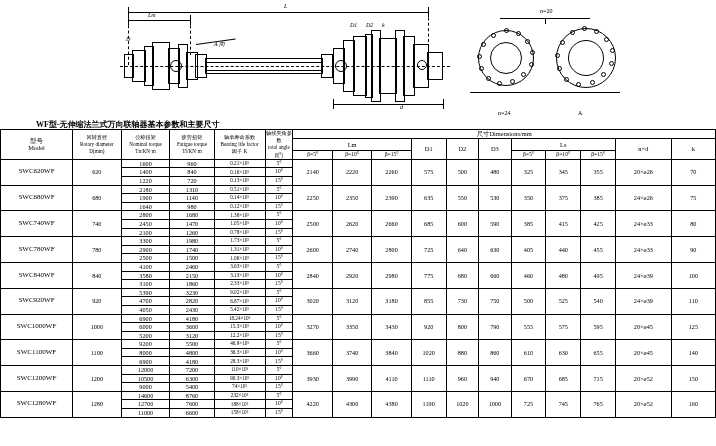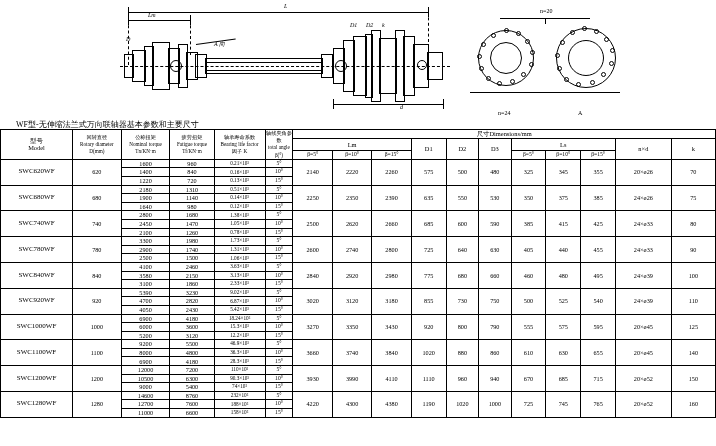--- a/index.html
+++ b/index.html
@@ -12,21 +12,21 @@
   .h1{height:1px;}
   .v1{width:1px;}
   .dash-h{position:absolute;height:0;border-top:1px dashed #000;}
   .dash-v{position:absolute;width:0;border-left:1px dashed #000;}
   .txt{position:absolute;font-size:6px;font-family:"Liberation Serif",serif;white-space:nowrap;}
   .itxt{position:absolute;font-size:6px;font-style:italic;font-family:"Liberation Serif",serif;white-space:nowrap;}
   .box{position:absolute;border:1px solid #000;box-sizing:border-box;}
   .cir{position:absolute;border:1px solid #000;border-radius:50%;box-sizing:border-box;}
 
   
-  .caption{font-size:7.5px;font-family:"Liberation Sans",sans-serif;line-height:9px;padding-left:16px;}
+  .caption{font-size:7.5px;font-family:"Liberation Sans",sans-serif;line-height:9px;padding-left:36px;font-weight:bold;}
   .caption .cn{font-family:"Liberation Serif",serif;font-size:8px;}
 
   
   table{border-collapse:collapse;width:716px;table-layout:fixed;}
   td,th{border:1px solid #000;font-size:6.2px;text-align:center;vertical-align:middle;
         font-family:"Liberation Serif",serif;padding:0;line-height:7.5px;}
   .hd{font-size:6.4px;}
   .model{font-size:7px;}
   .sub{font-size:5.6px;}
   .mini{font-size:5.2px;line-height:7.2px;}

